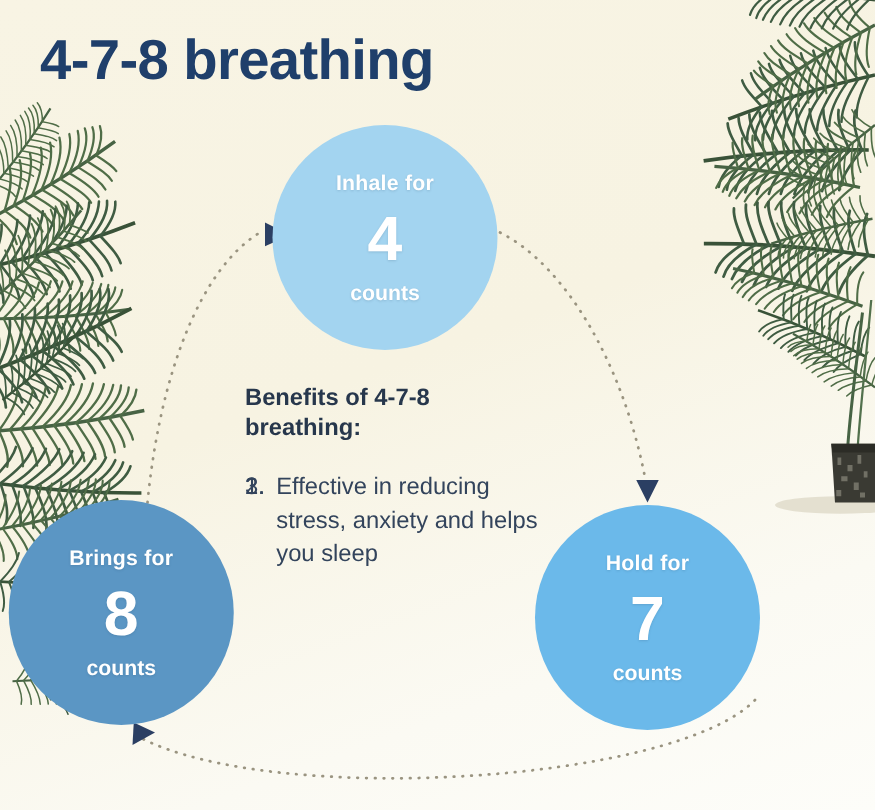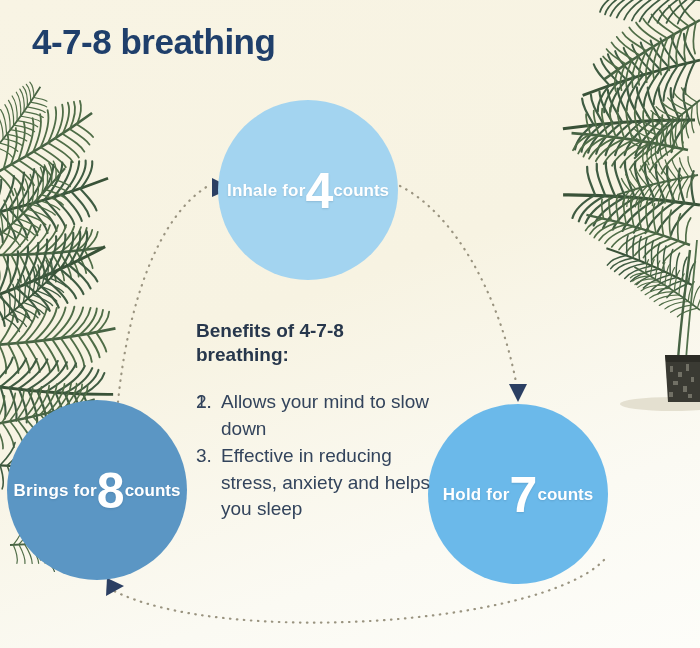--- a/index.html
+++ b/index.html
@@ -27,31 +27,32 @@
     left: 0;
     width: 700px;
     height: 648px;
     pointer-events: none;
   }
   
   #page-title {
     position: absolute;
     left: 32px;
     top: 22px;
-    font-size: 35px;
+    font-size: 45px;
     font-weight: bold;
     color: #1f3f6b;
     letter-spacing: -0.5px;
     white-space: nowrap;
   }
   
   .phase-circle {
     position: absolute;
     border-radius: 50%;
     display: flex;
+    flex-direction: column;
     align-items: center;
     justify-content: center;
     color: #ffffff;
     text-align: right;
     text-shadow: 0 1px 2px rgba(40,70,100,0.18);
   }
   .phase-label {
     font-size: 17px;
     font-weight: bold;
     letter-spacing: 0.2px;
@@ -95,21 +96,21 @@
     left: 196px;
     top: 303px;
     width: 250px;
     color: #2b3c52;
   }
   #benefits-heading {
     font-size: 19px;
     font-weight: bold;
     line-height: 1.27;
     color: #27374c;
-    margin: 16px 0 22px 0;
+    margin: 4px 0 22px 0;
     max-width: 200px;
   }
   #benefits-list {
     list-style: none;
     margin: 0;
     padding: 0;
   }
   #benefits-list li {
     position: relative;
     font-size: 19px;
@@ -339,21 +340,20 @@
   </div>
 
   <div id="benefits">
     <div id="benefits-heading">Benefits of 4-7-8 breathing:</div>
     <ol id="benefits-list">
       <li>
         <span class="num">1.</span>
       </li>
       <li>
         <span class="num">2.</span>
-        <span>Allows your mind to slow down</span>
       </li>
       <li>
         <span class="num">3.</span>
         <span>Effective in reducing stress, anxiety and helps you sleep</span>
       </li>
     </ol>
   </div>
 
 </div>
 

